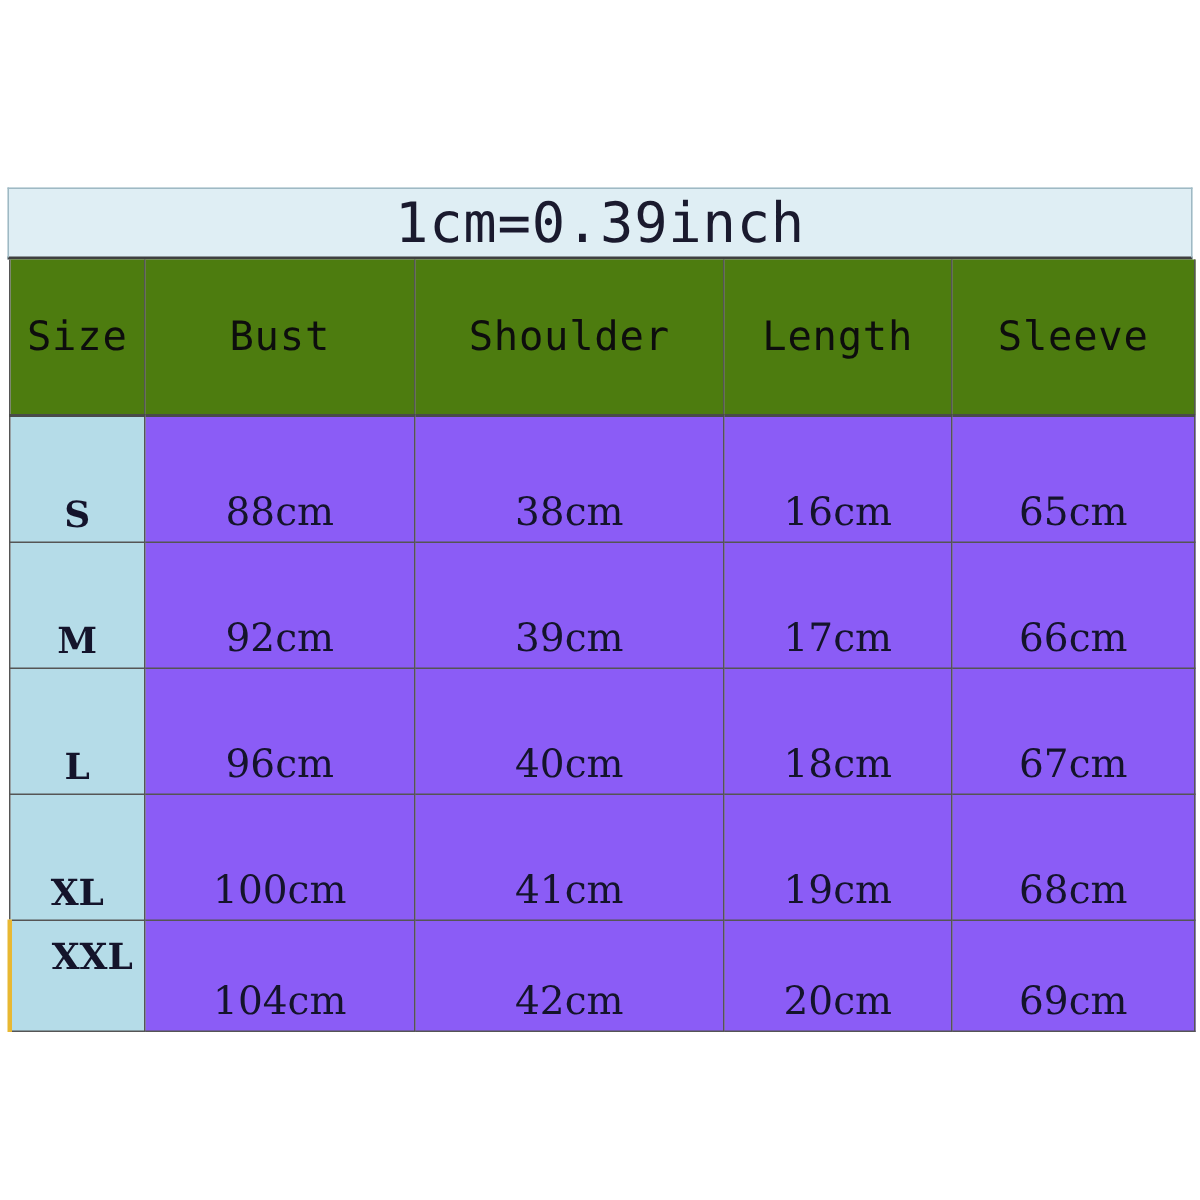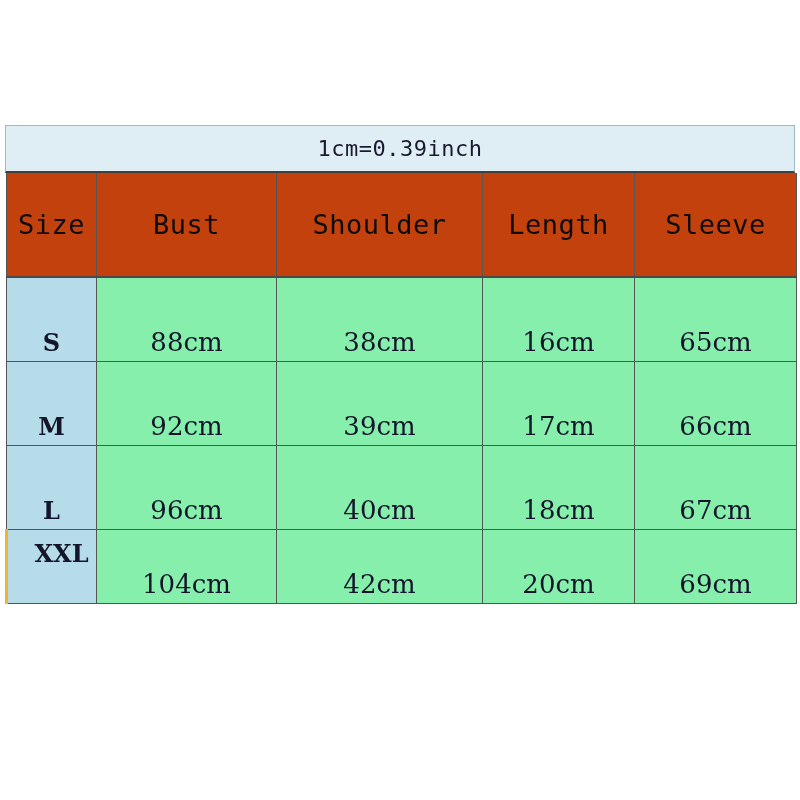--- a/index.html
+++ b/index.html
@@ -28,21 +28,21 @@
     background: #dfeef4;
     border: 1px solid #9fb9c4;
     border-bottom: 2px solid #3f3f3f;
     box-sizing: border-box;
     display: flex;
     align-items: center;
     justify-content: center;
   }
   .title-text {
     font-family: "DejaVu Sans Mono", "Liberation Mono", monospace;
-    font-size: 22px;
+    font-size: 37px;
     color: #1a1a2e;
     letter-spacing: 0.5px;
     white-space: pre;
   }
 
   
   table.size-table {
     border-collapse: collapse;
     width: 790px;
     table-layout: fixed;
@@ -57,38 +57,38 @@
   
   col.c-size     { width: 90px; }
   col.c-bust     { width: 180px; }
   col.c-shoulder { width: 206px; }
   col.c-sleeve   { width: 152px; }
   col.c-length   { width: 162px; }
 
   
   tr.header-row th {
     height: 103px;
-    background: #c2410c;
+    background: #4d7c0f;
     border-top: none;
     border-bottom: 2px solid #4a4a4a;
     font-weight: normal;
     vertical-align: middle;
     text-align: center;
   }
   .hdr-text {
     font-family: "DejaVu Sans Mono", "Liberation Mono", monospace;
     font-size: 27px;
     color: #0d0d0d;
     letter-spacing: 0.5px;
   }
 
   
   tr.data-row td {
     height: 83px;
-    background: #86efac;
+    background: #8b5cf6;
     vertical-align: bottom;
     text-align: center;
   }
   tr.data-row td.size-cell {
     background: #b5dce8;
     vertical-align: bottom;
     text-align: center;
   }
   tr.data-row.last-row td.size-cell {
     vertical-align: top;
@@ -207,20 +207,37 @@
           <span class="val-text">40cm</span>
         </td>
         <td>
           <span class="val-text">18cm</span>
         </td>
         <td>
           <span class="val-text">67cm</span>
         </td>
       </tr>
 
+      <tr class="data-row">
+        <td class="size-cell">
+          <span class="size-text">XL</span>
+        </td>
+        <td>
+          <span class="val-text">100cm</span>
+        </td>
+        <td>
+          <span class="val-text">41cm</span>
+        </td>
+        <td>
+          <span class="val-text">19cm</span>
+        </td>
+        <td>
+          <span class="val-text">68cm</span>
+        </td>
+      </tr>
 
       <tr class="data-row last-row">
         <td class="size-cell">
           <span class="size-text">XXL</span>
         </td>
         <td>
           <span class="val-text">104cm</span>
         </td>
         <td>
           <span class="val-text">42cm</span>

